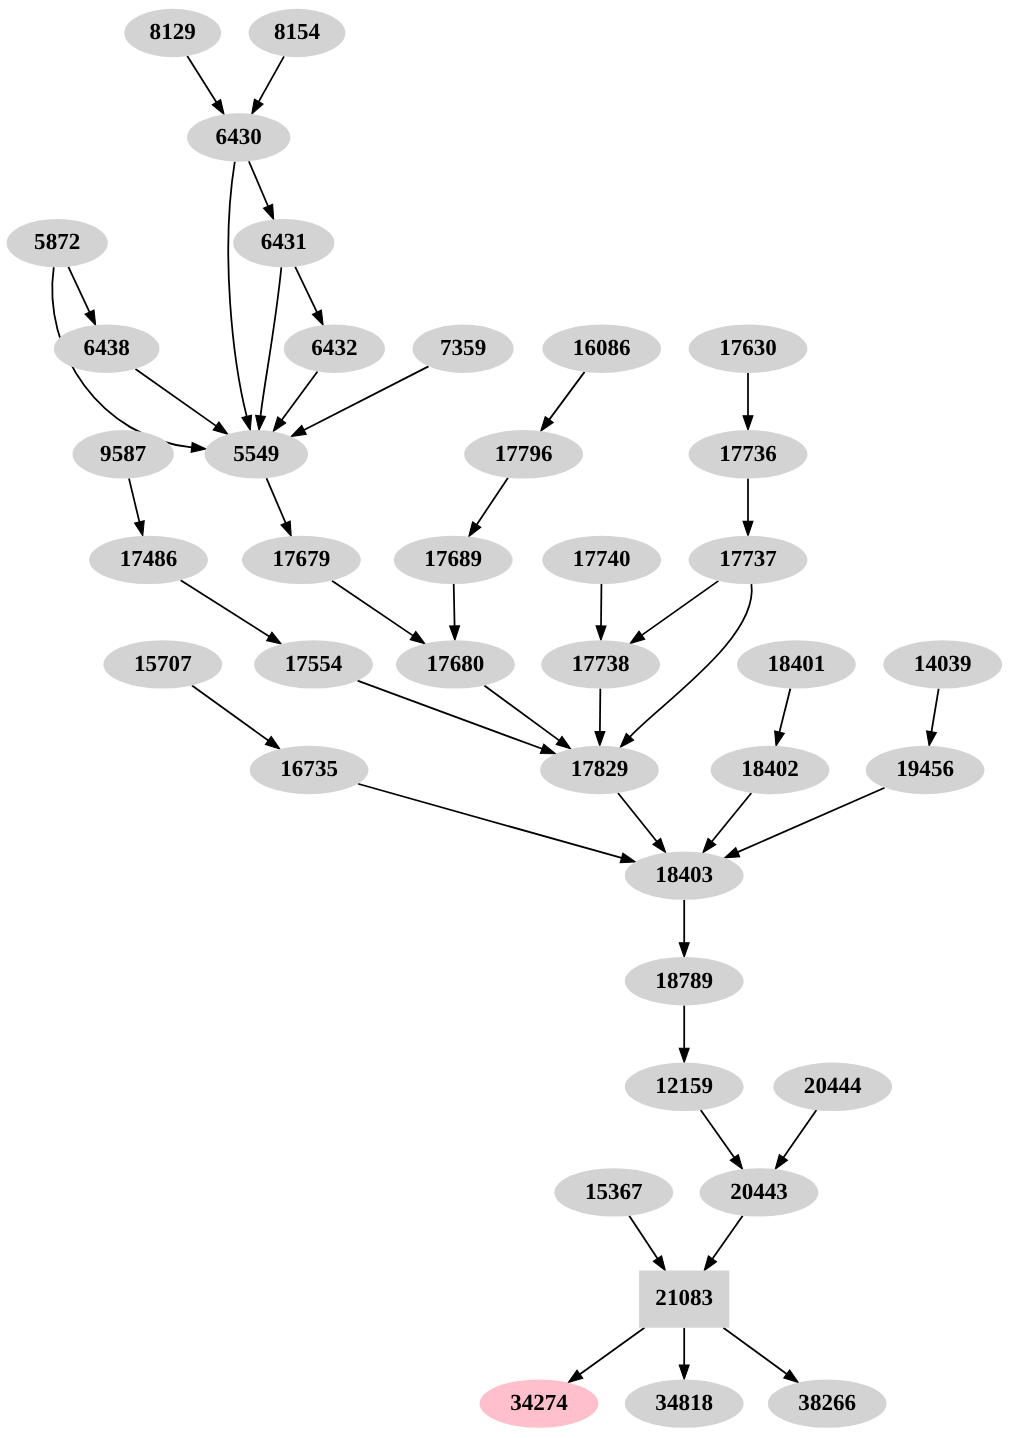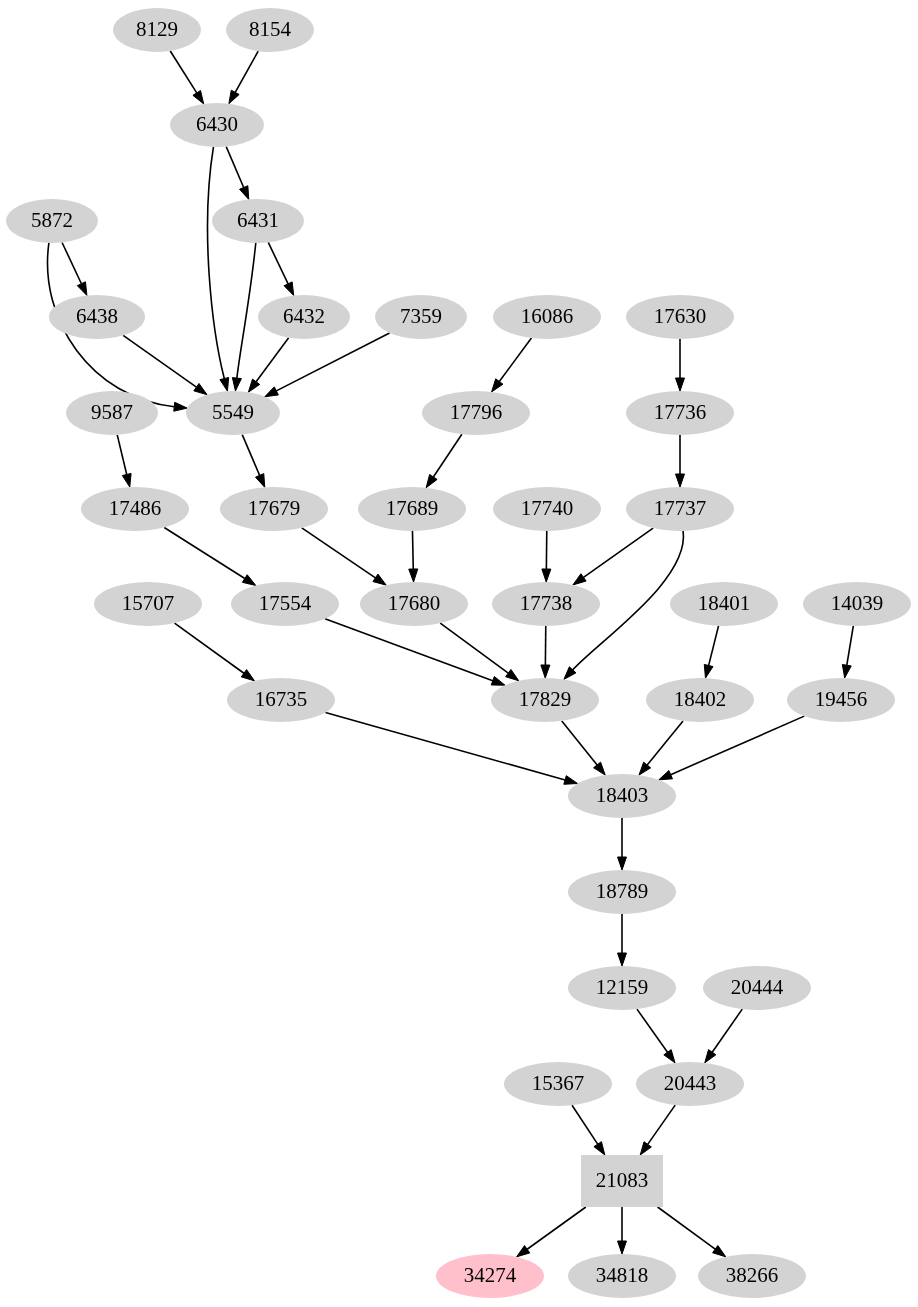--- a/index.html
+++ b/index.html
@@ -10,20 +10,21 @@
   }
   body {
     font-family: "Liberation Serif", "DejaVu Serif", serif;
   }
   #graph-root {
     position: relative;
     width: 918px;
     height: 1307px;
     background: #ffffff;
     overflow: hidden;
+    font-weight: bold;
   }
   #graph-svg {
     position: absolute;
     left: 0;
     top: 0;
     width: 918px;
     height: 1307px;
     display: block;
   }
   .node-shape {

